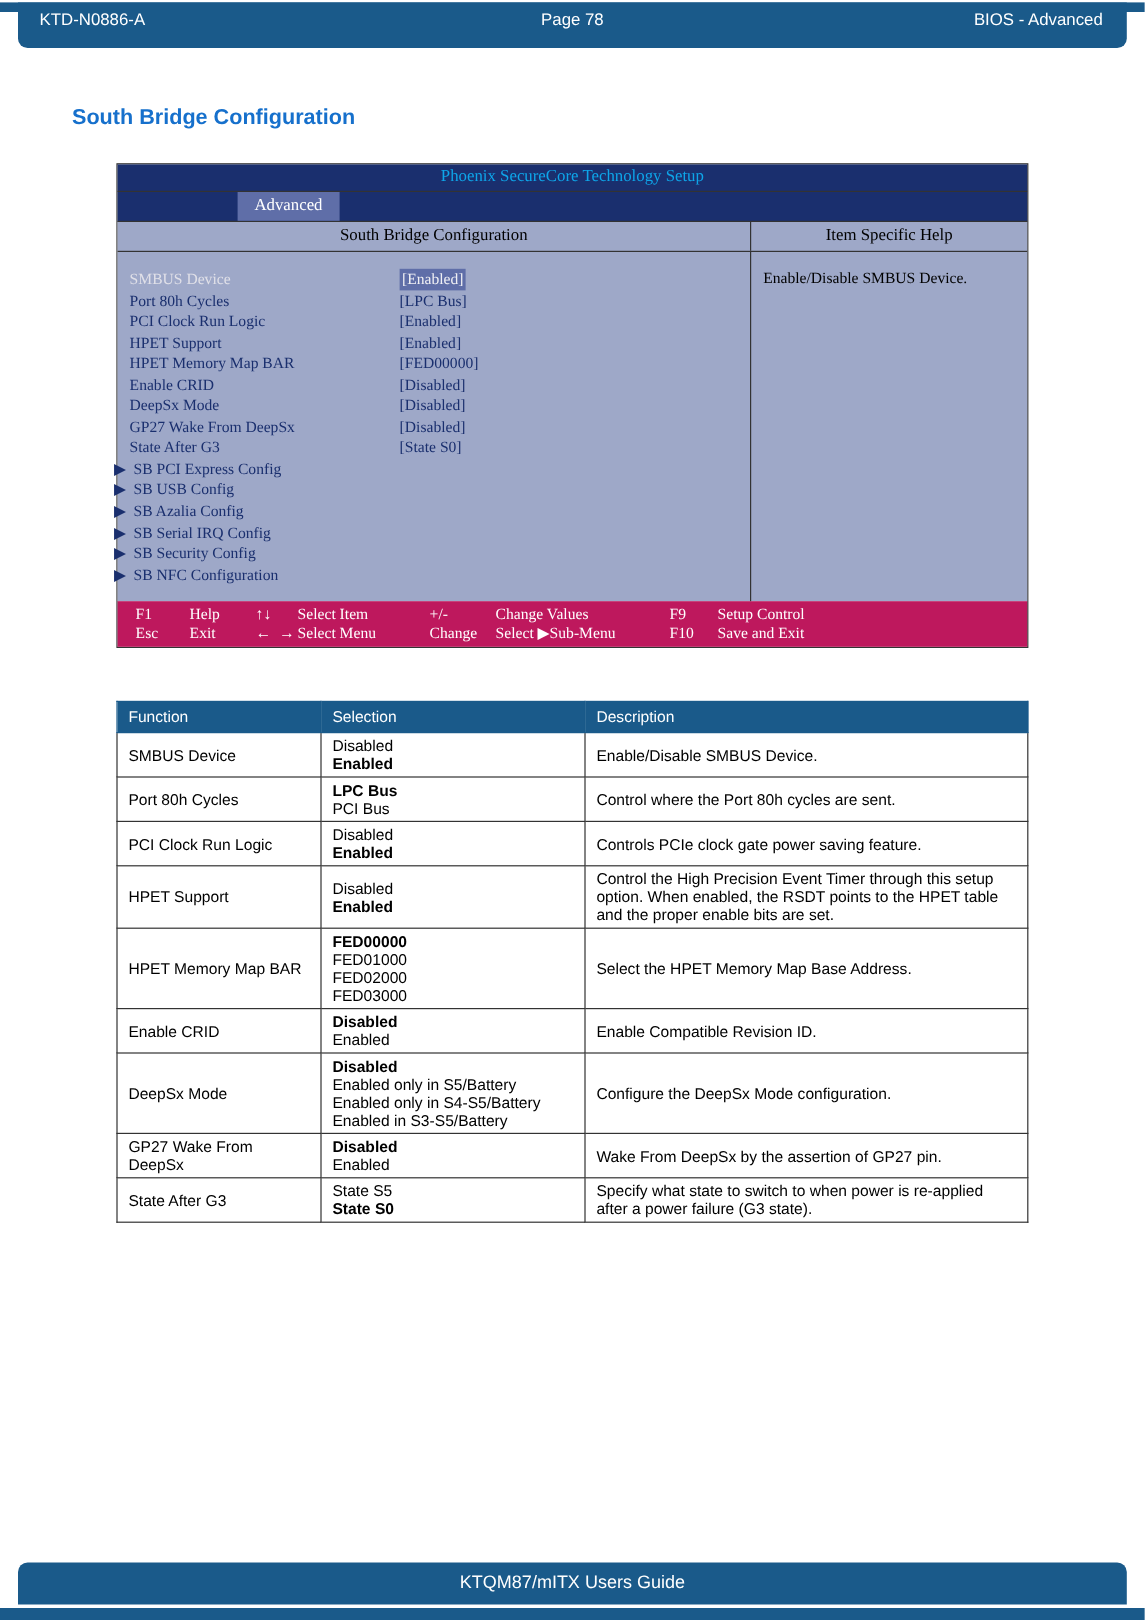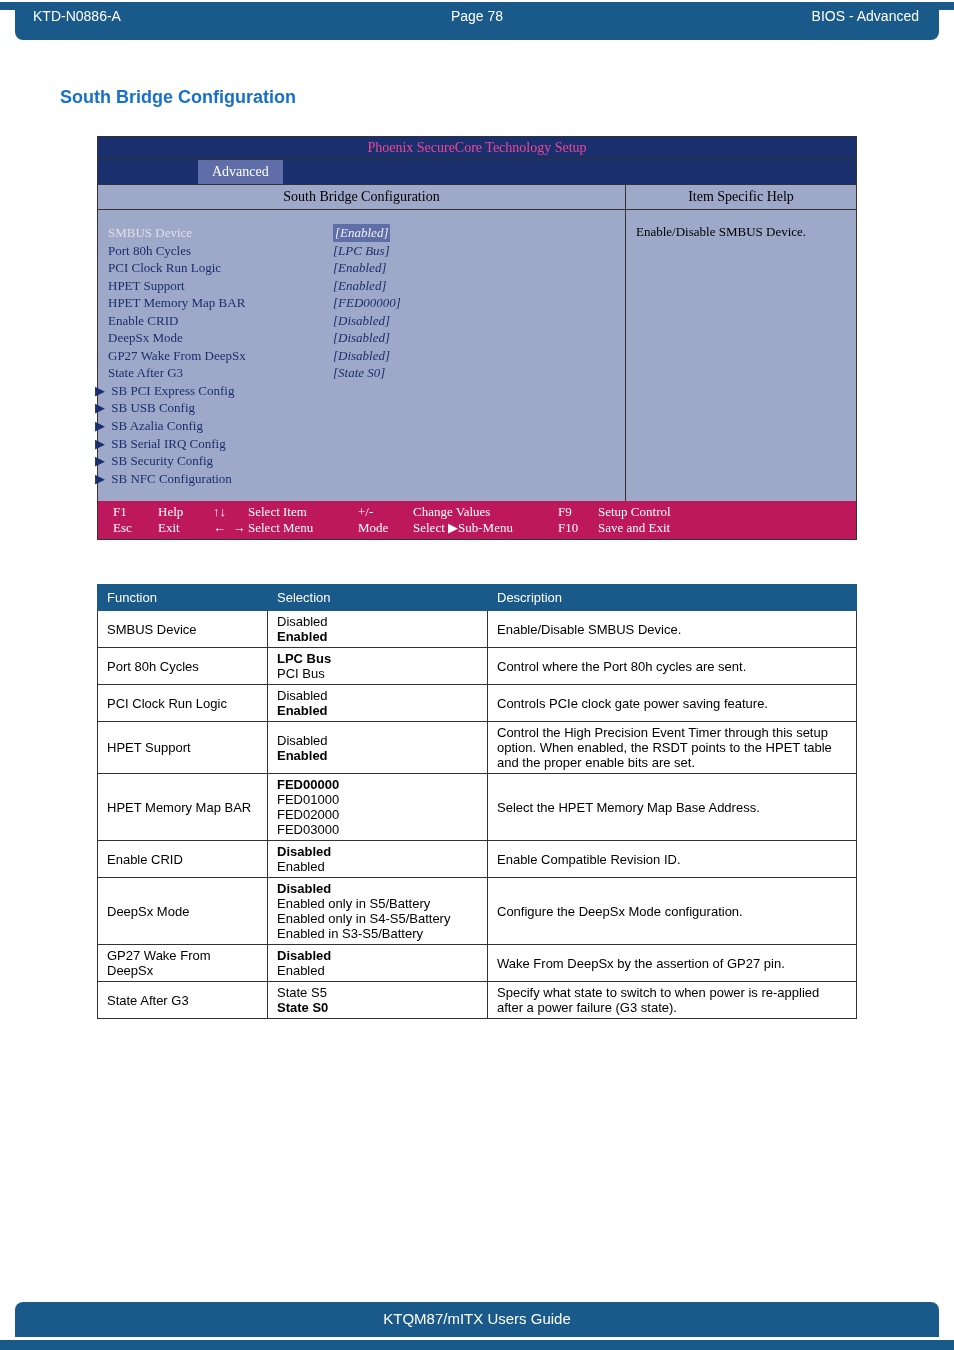--- a/index.html
+++ b/index.html
@@ -44,21 +44,21 @@
       margin-bottom: 28px;
     }
     .bios-box {
       border: 1px solid #333;
       width: 760px;
       margin: 0 auto;
       font-family: "Times New Roman", serif;
     }
     .bios-title {
       background: #1a2f6e;
-      color: #ec4899;
+      color: #0ea5e9;
       text-align: center;
       padding: 3px 0;
       font-size: 14px;
       border-bottom: 1px solid #333;
     }
     .bios-tab-row {
       background: #1a2f6e;
       color: #fff;
       display: flex;
       font-size: 14px;
@@ -106,21 +106,21 @@
       padding: 14px 10px;
       font-size: 13px;
       color: #000;
     }
     .bios-row {
       display: flex;
       line-height: 1.35;
     }
     .bios-row .label { width: 225px; }
     .bios-row .label.highlighted { color: #e0e0e8; }
-    .bios-row .val { color: #1a2f6e; font-style: italic; }
+    .bios-row .val { color: #1a2f6e; }
     .bios-row .val.highlighted { background: #5f6ea8; color: #f0f0f4; padding: 0 2px; }
     .bios-submenu { color: #1a2f6e; line-height: 1.35; }
     .bios-submenu .arrow { display: inline-block; width: 10px; margin-left: -10px; position: relative; left: -3px; }
     .bios-footer {
       background: #be185d;
       color: #fff;
       font-size: 13px;
       padding: 3px 0;
     }
     .bios-footer-row {
@@ -265,21 +265,21 @@
         <span class="bf-col k5">+/-</span>
         <span class="bf-col k6">Change Values</span>
         <span class="bf-col k7">F9</span>
         <span class="bf-col k8">Setup Control</span>
       </div>
       <div class="bios-footer-row">
         <span class="bf-col k1">Esc</span>
         <span class="bf-col k2">Exit</span>
         <span class="bf-col k3">←  →</span>
         <span class="bf-col k4">Select Menu</span>
-        <span class="bf-col k5">Mode</span>
+        <span class="bf-col k5">Change</span>
         <span class="bf-col k6">Select ▶Sub-Menu</span>
         <span class="bf-col k7">F10</span>
         <span class="bf-col k8">Save and Exit</span>
       </div>
     </div>
   </div>
 
   <table class="desc-table">
     <thead>
       <tr>

